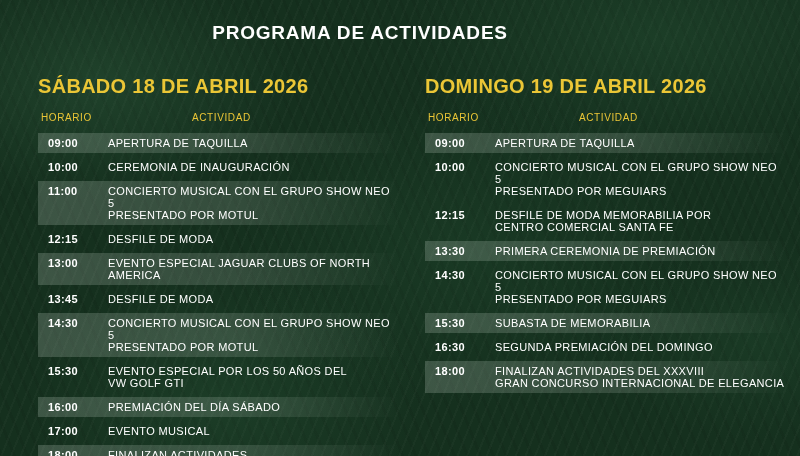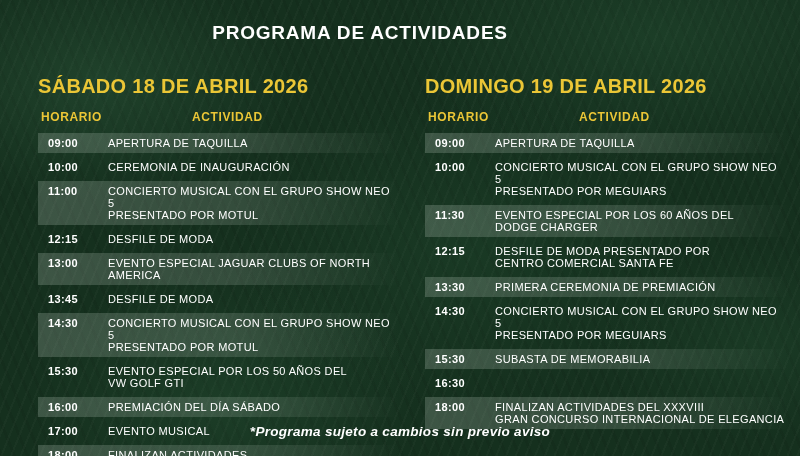--- a/index.html
+++ b/index.html
@@ -26,21 +26,21 @@
   }
   .column{position:absolute;top:62px;margin-top:12px;}
   .column.left{left:38px;width:362px;}
   .column.right{left:425px;width:365px;}
   .day-title{
     color:#ebc636;font-size:20px;font-weight:800;
     letter-spacing:0.3px;line-height:24px;
   }
   .table-headers{
     display:flex;margin-top:14px;color:#ebc636;
-    font-size:12px;font-weight:700;letter-spacing:0.6px;line-height:11px;
+    font-size:10px;font-weight:400;letter-spacing:0.6px;line-height:11px;
   }
   .table-headers .th-time{width:70px;padding-left:3px;box-sizing:border-box;}
   .table-headers .th-activity{padding-left:84px;}
   .rows{display:flex;flex-direction:column;margin-top:10px;row-gap:4px;}
   .row{
     display:flex;align-items:flex-start;
     padding:4px 0;min-height:12px;
   }
   .row.striped{
     background:linear-gradient(90deg,
@@ -138,49 +138,44 @@
     <div class="rows">
         <div class="row striped">
           <span class="time">09:00</span>
           <span class="activity">APERTURA DE TAQUILLA</span>
         </div>
         <div class="row">
           <span class="time">10:00</span>
           <span class="activity">CONCIERTO MUSICAL CON EL GRUPO SHOW NEO 5
 PRESENTADO POR MEGUIARS</span>
         </div>
-        <div class="row striped">
-          <span class="time">11:30</span>
-          <span class="activity">EVENTO ESPECIAL POR LOS 60 AÑOS DEL
-DODGE CHARGER</span>
-        </div>
         <div class="row">
           <span class="time">12:15</span>
-          <span class="activity">DESFILE DE MODA PRESENTADO POR
+          <span class="activity">DESFILE DE MODA MEMORABILIA POR
 CENTRO COMERCIAL SANTA FE</span>
         </div>
         <div class="row striped">
           <span class="time">13:30</span>
           <span class="activity">PRIMERA CEREMONIA DE PREMIACIÓN</span>
         </div>
         <div class="row">
           <span class="time">14:30</span>
           <span class="activity">CONCIERTO MUSICAL CON EL GRUPO SHOW NEO 5
 PRESENTADO POR MEGUIARS</span>
         </div>
         <div class="row striped">
           <span class="time">15:30</span>
           <span class="activity">SUBASTA DE MEMORABILIA</span>
         </div>
         <div class="row">
           <span class="time">16:30</span>
+          <span class="activity">SEGUNDA PREMIACIÓN DEL DOMINGO</span>
         </div>
         <div class="row striped">
           <span class="time">18:00</span>
           <span class="activity">FINALIZAN ACTIVIDADES DEL XXXVIII
 GRAN CONCURSO INTERNACIONAL DE ELEGANCIA</span>
         </div>
       </div>
   </div>
 
-  <div class="footer-note">*Programa sujeto a cambios sin previo aviso</div>
 
 </div>
 
 </body></html>

